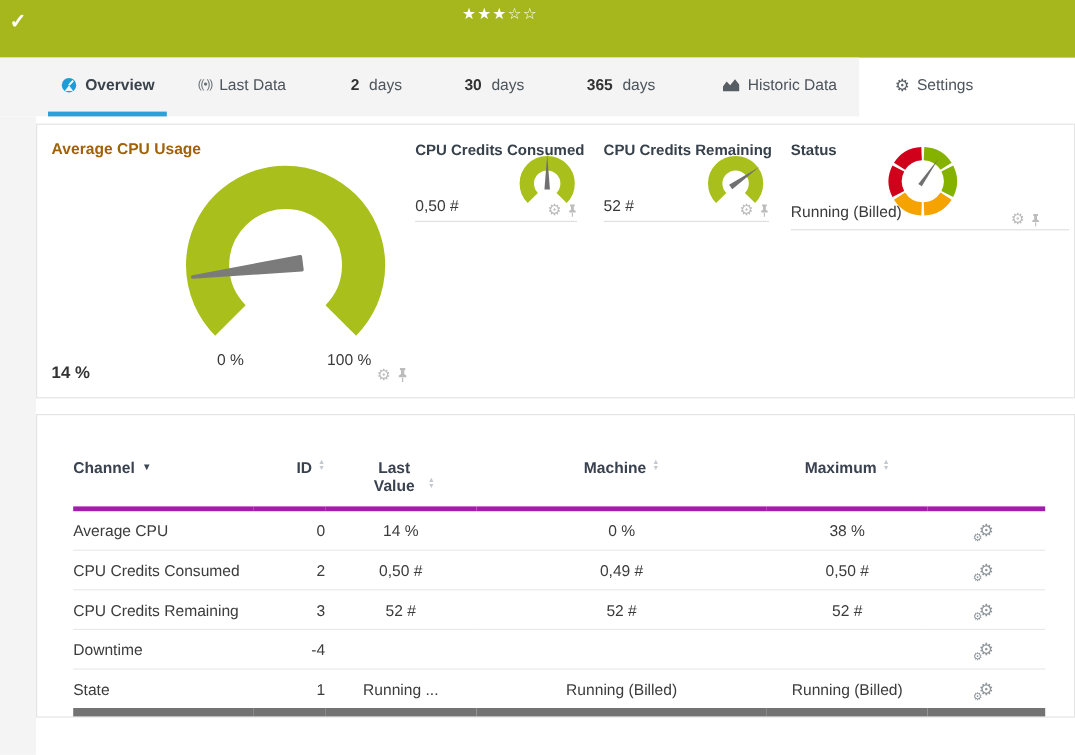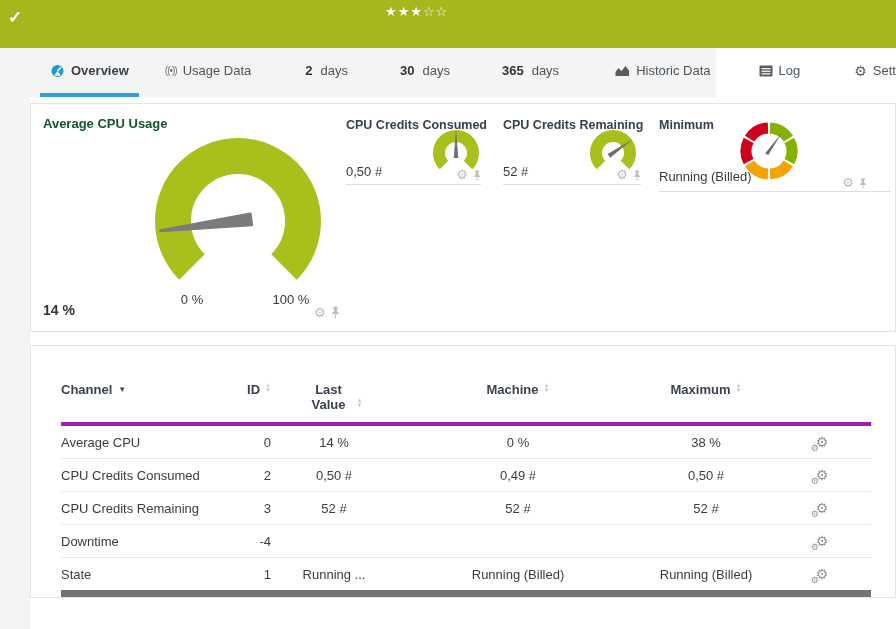--- a/index.html
+++ b/index.html
@@ -29,21 +29,21 @@
   .tab-sp7{margin-right:34px;}
   .live-glyph{font-size:10px;color:#6b7277;letter-spacing:-1px;}
   .gear-glyph{font-size:14px;color:#565d63;line-height:10px;}
   
   .gutter{position:absolute;left:0;top:97px;width:30px;height:532px;background:#f4f4f4;}
   
   .card{position:absolute;background:#fff;border:1px solid #e4e4e4;box-sizing:border-box;}
   .card1{left:30px;top:103px;width:866px;height:229px;}
   .card2{left:30px;top:345px;width:866px;height:253px;}
   
-  .g-title{position:absolute;font-size:13px;font-weight:bold;color:#14532d;white-space:nowrap;}
+  .g-title{position:absolute;font-size:13px;font-weight:bold;color:#a16207;white-space:nowrap;}
   .main-title{left:12px;top:12px;}
   .main-svg{position:absolute;left:40px;top:14px;}
   .scale{position:absolute;font-size:13px;color:#3a3a3a;text-align:center;}
   .scale-min{left:139px;top:188px;width:44px;}
   .scale-max{left:232px;top:188px;width:56px;}
   .main-value{position:absolute;left:12px;top:198px;font-size:14px;font-weight:600;color:#333;}
   .panel-icons{position:absolute;display:flex;gap:5px;align-items:center;color:#bcbcbc;cursor:pointer;}
   .panel-icons .gear{font-size:13px;line-height:12px;color:#bcbcbc;}
   .main-icons{left:283px;top:202px;}
   
@@ -89,48 +89,39 @@
   <div class="tab active tab-sp1">
     <svg width="15" height="14" viewBox="0 0 15 14">
       <circle cx="7.5" cy="7" r="6" fill="#1e9cd7"></circle>
       <path d="M4 11.8 L11 11.8 L7.5 7 Z" fill="#f4f4f4"></path>
       <line x1="7.5" y1="7" x2="11" y2="3.2" stroke="#ffffff" stroke-width="1.6"></line>
     </svg>
     <span>Overview</span>
   </div>
   <div class="tab tab-sp2">
     <span class="live-glyph">((•))</span>
-    <span>Usage Data</span>
+    <span>Last Data</span>
   </div>
   <div class="tab tab-sp3">
     <span class="num">2</span>
     <span>days</span>
   </div>
   <div class="tab tab-sp4">
     <span class="num">30</span>
     <span>days</span>
   </div>
   <div class="tab tab-sp5">
     <span class="num">365</span>
     <span>days</span>
   </div>
   <div class="tab tab-sp6">
     <svg width="15" height="12" viewBox="0 0 15 12">
       <polygon points="0.5,11 0.5,7 3.5,3 6.5,6 10.5,1 14,5.5 14,11" fill="#565d63"></polygon>
     </svg>
     <span>Historic Data</span>
-  </div>
-  <div class="tab tab-sp7">
-    <svg width="14" height="12" viewBox="0 0 14 12">
-      <rect x="0.5" y="0.5" width="13" height="11" rx="1" fill="#565d63"></rect>
-      <rect x="2.5" y="3" width="9" height="1.3" fill="#f4f4f4"></rect>
-      <rect x="2.5" y="5.6" width="9" height="1.3" fill="#f4f4f4"></rect>
-      <rect x="2.5" y="8.2" width="9" height="1.3" fill="#f4f4f4"></rect>
-    </svg>
-    <span>Log</span>
   </div>
   <div class="tab">
     <span class="gear-glyph">⚙</span>
     <span>Settings</span>
   </div>
 </div>
 
 <div class="gutter"></div>
 
 <div class="card card1">
@@ -189,21 +180,21 @@
     <div class="panel-icons m2-icons" style="position:absolute;">
       <span class="gear">⚙</span>
       <svg class="pin-svg" width="8" height="11" viewBox="0 0 10 14">
         <path d="M2.5 0.5 h5 v2 h-1 v3.5 l2 1.5 v1.5 H1.5 V7.5 l2 -1.5 V2.5 h-1 z" fill="#bcbcbc"></path>
         <rect x="4.4" y="9.5" width="1.2" height="4" fill="#bcbcbc"></rect>
       </svg>
     </div>
   </div>
 
   <div class="mini mini3">
-    <div class="m-title">Minimum</div>
+    <div class="m-title">Status</div>
     <svg class="m-svg" style="left:79px;top:6px;" width="62" height="62" viewBox="0 0 62 62">
       <path d="M32.0 8.0 A23 23 0 0 1 50.4 18.6" fill="none" stroke="#85b200" stroke-width="11"></path>
       <path d="M51.4 20.4 A23 23 0 0 1 51.4 41.6" fill="none" stroke="#85b200" stroke-width="11"></path>
       <path d="M50.4 43.4 A23 23 0 0 1 32.0 54.0" fill="none" stroke="#f5a300" stroke-width="11"></path>
       <path d="M30.0 54.0 A23 23 0 0 1 11.6 43.4" fill="none" stroke="#f5a300" stroke-width="11"></path>
       <path d="M10.6 41.6 A23 23 0 0 1 10.6 20.4" fill="none" stroke="#d0021b" stroke-width="11"></path>
       <path d="M11.6 18.6 A23 23 0 0 1 30.0 8.0" fill="none" stroke="#d0021b" stroke-width="11"></path>
       <g transform="translate(31,31)">
           <g id="needle-2" transform="rotate(35)">
         <polygon points="0,-23 1.8,4 -1.8,4" fill="#707070"></polygon>

